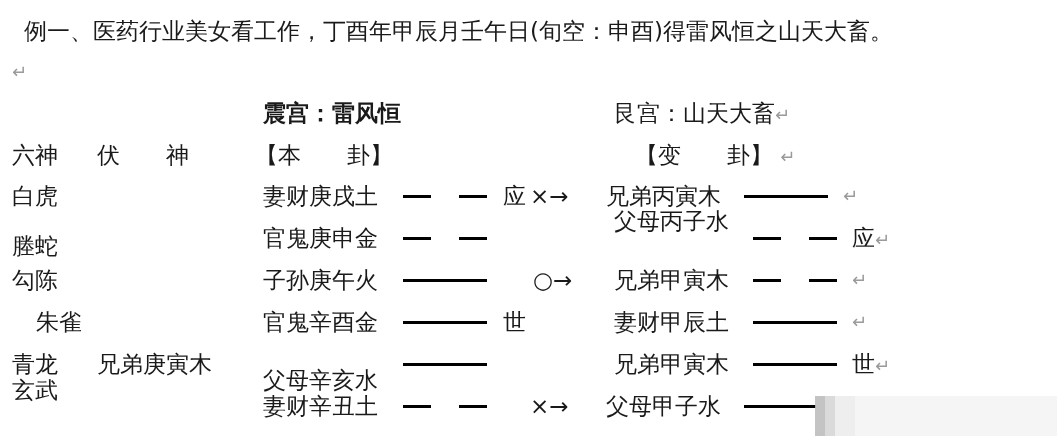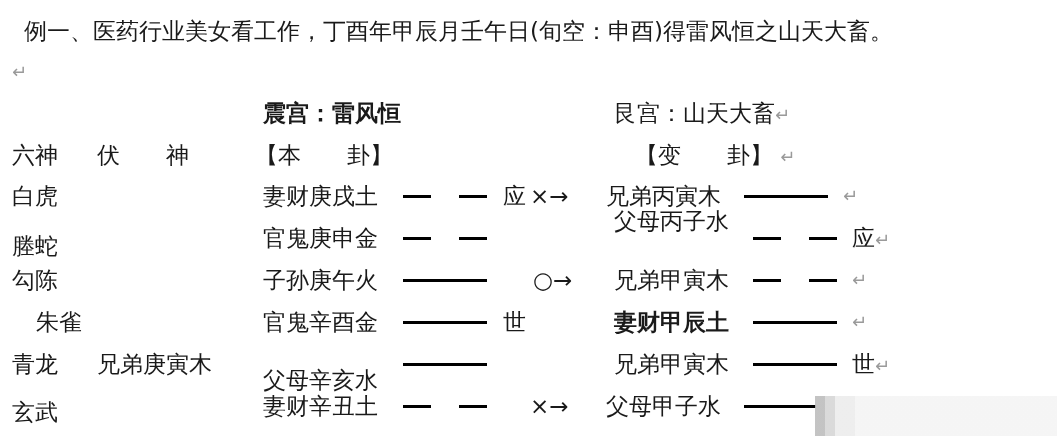--- a/index.html
+++ b/index.html
@@ -63,37 +63,37 @@
     <div class="yl" style="left:753px;top:279px;width:28px;"></div>
     <div class="yl" style="left:809px;top:279px;width:28px;"></div>
     <div class="t para" style="left:852px;top:265px;">↵</div>
   </div>
 
   <div>
     <div class="t" style="left:12px;top:307px;margin-left:24px;">朱雀</div>
     <div class="t" style="left:263px;top:307px;">官鬼辛酉金</div>
     <div class="yl" style="left:403px;top:321px;width:84px;"></div>
     <div class="t" style="left:503px;top:307px;">世</div>
-    <div class="t" style="left:614px;top:307px;font-weight:bold;">妻财甲辰土</div>
+    <div class="t" style="left:614px;top:307px;">妻财甲辰土</div>
     <div class="yl" style="left:753px;top:321px;width:84px;"></div>
     <div class="t para" style="left:852px;top:307px;">↵</div>
   </div>
 
   <div>
     <div class="t" style="left:12px;top:349px;">青龙</div>
     <div class="t" style="left:97px;top:349px;">兄弟庚寅木</div>
     <div class="t" style="left:263px;top:349px;margin-top:16px;">父母辛亥水</div>
     <div class="yl" style="left:403px;top:363px;width:84px;"></div>
     <div class="t" style="left:614px;top:349px;">兄弟甲寅木</div>
     <div class="yl" style="left:753px;top:363px;width:84px;"></div>
     <div class="t" style="left:852px;top:349px;"><span>世</span><span class="para">↵</span></div>
   </div>
 
   <div>
-    <div class="t" style="left:12px;top:397px;">玄武</div>
+    <div class="t" style="left:12px;top:375px;">玄武</div>
     <div class="t" style="left:263px;top:391px;">妻财辛丑土</div>
     <div class="yl" style="left:403px;top:405px;width:28px;"></div>
     <div class="yl" style="left:459px;top:405px;width:28px;"></div>
     <div class="t" style="left:530px;top:391px;">×→</div>
     <div class="t" style="left:606px;top:391px;">父母甲子水</div>
     <div class="yl" style="left:744px;top:405px;width:72px;"></div>
   </div>
 
   <div class="mosaic"></div>
 </div>

